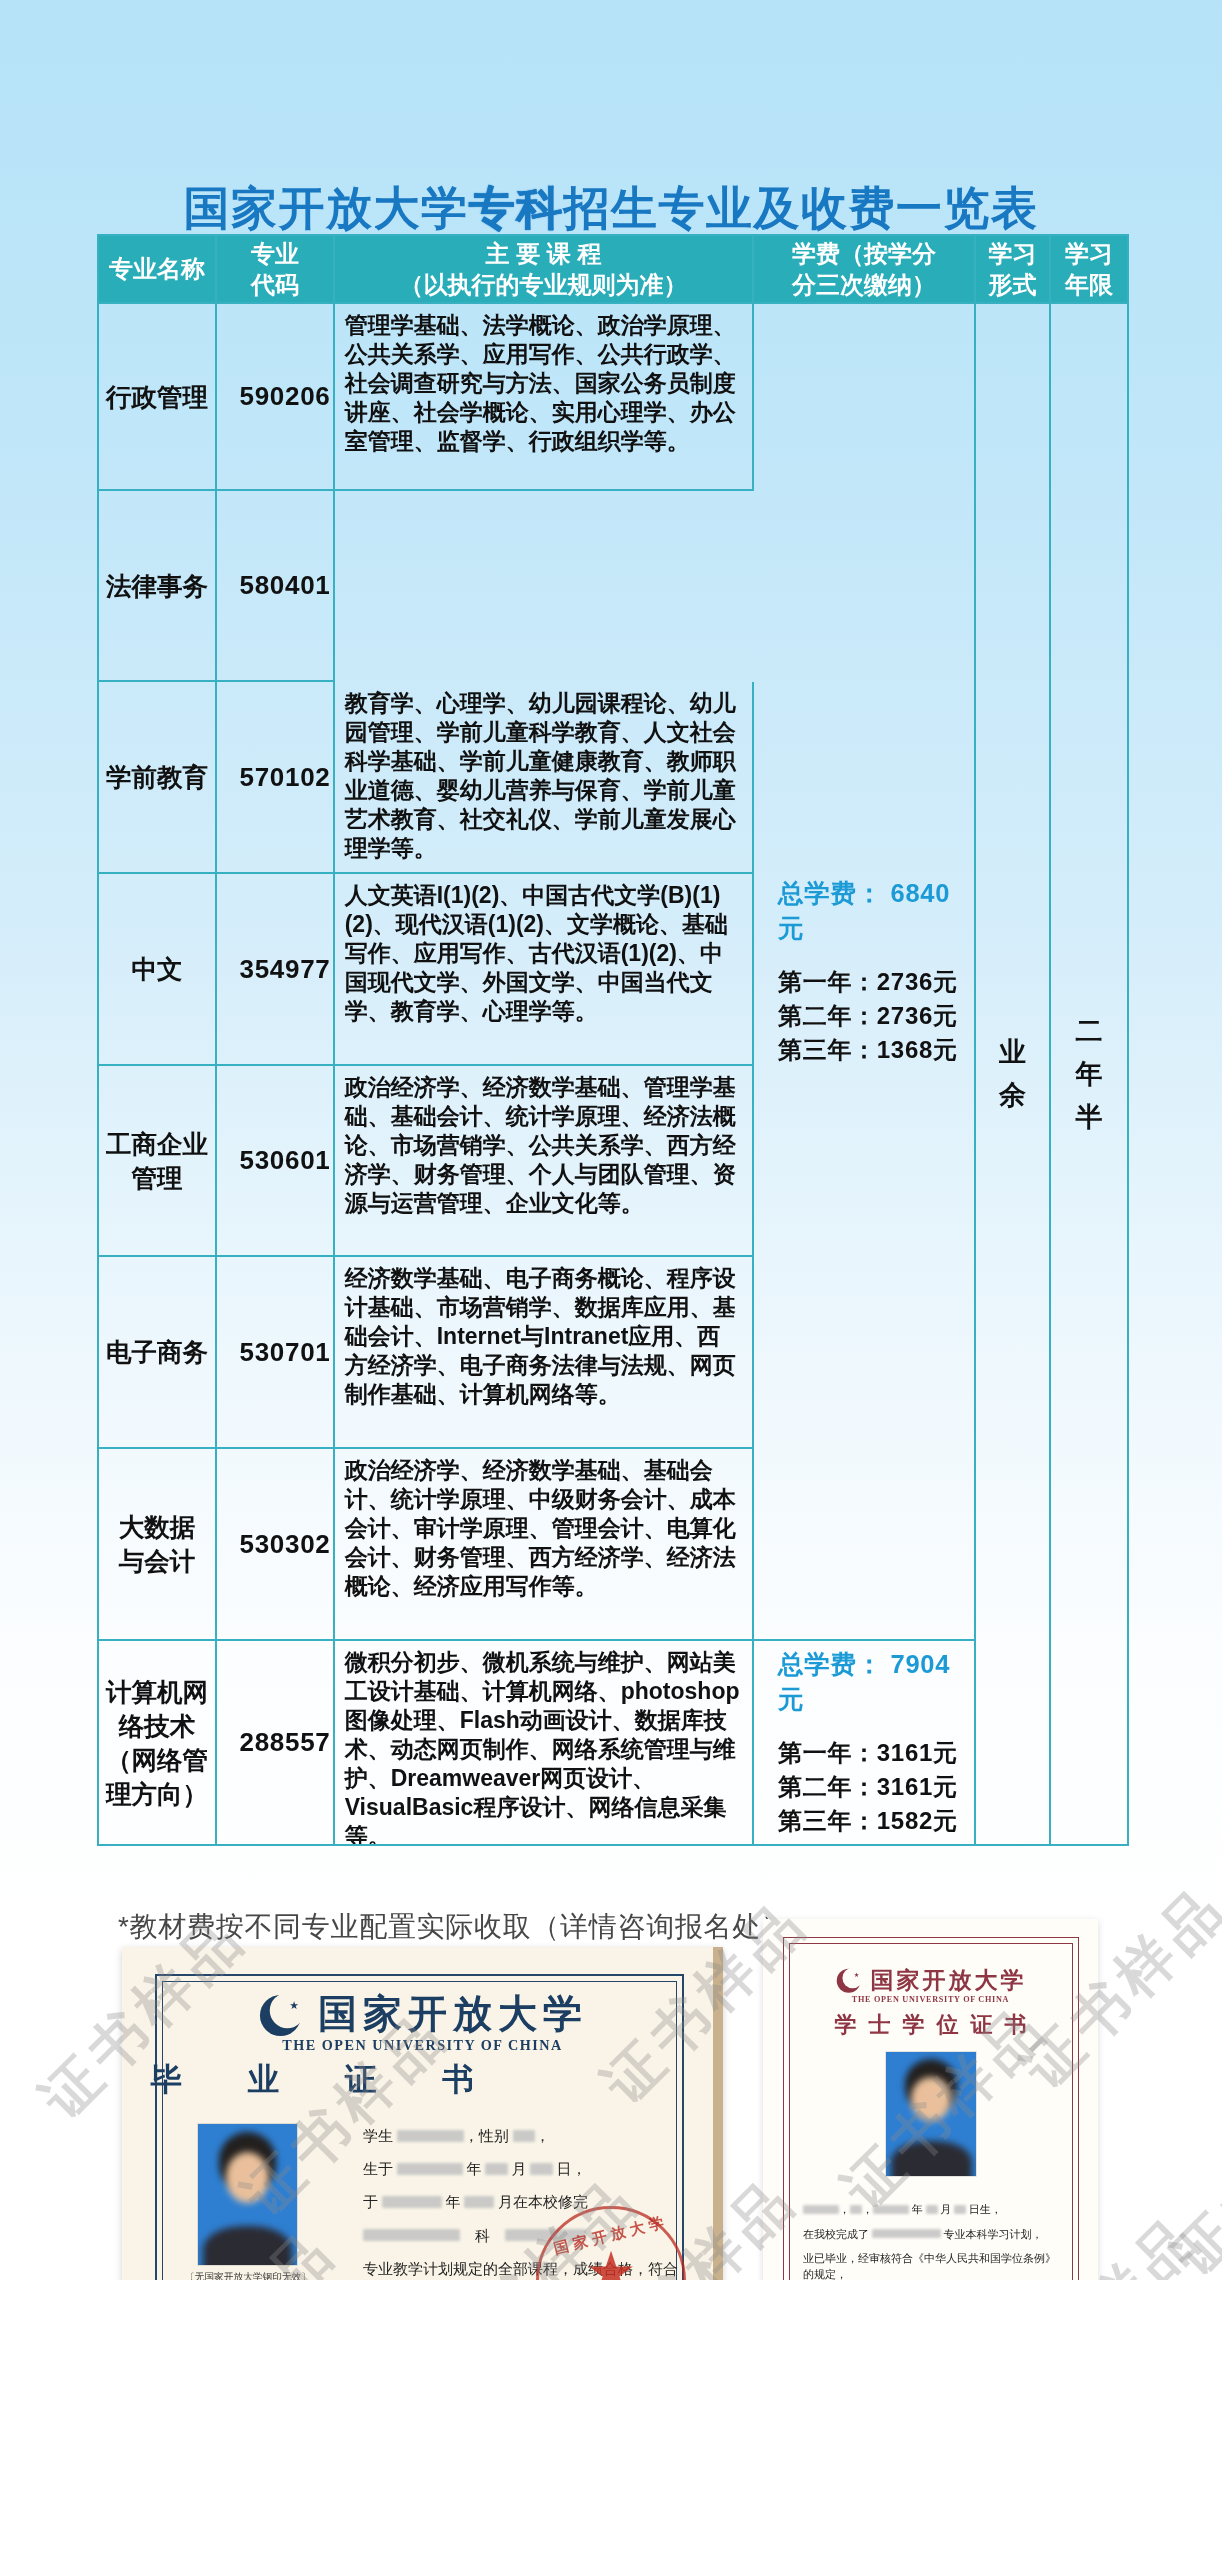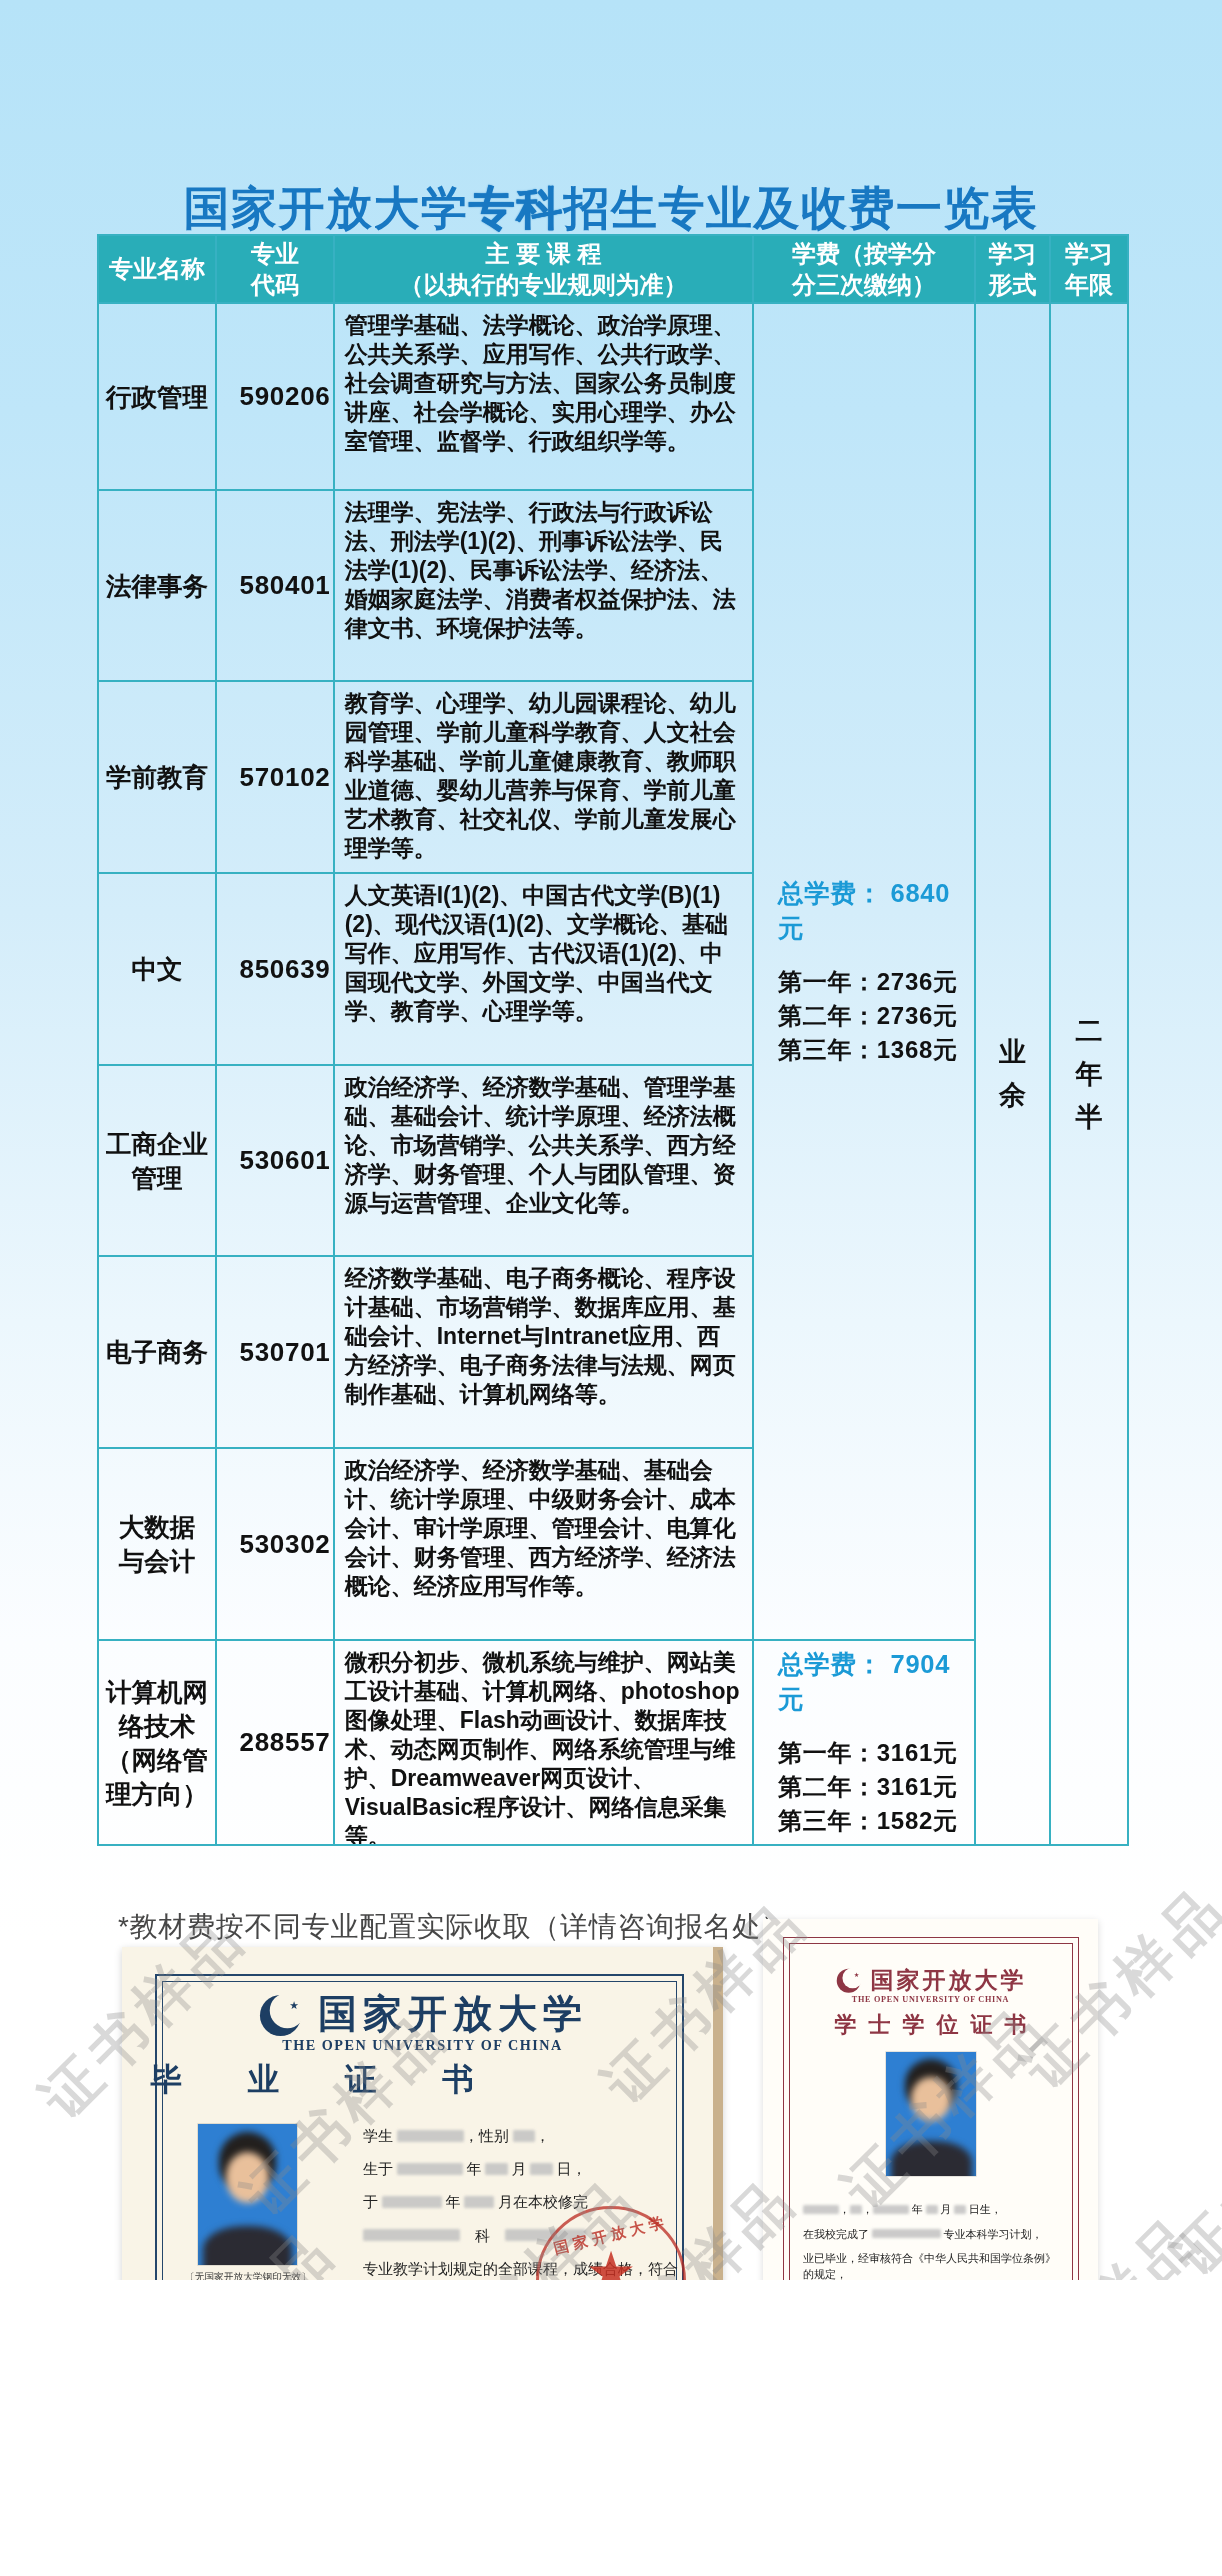--- a/index.html
+++ b/index.html
@@ -142,28 +142,27 @@
         <span>学习</span>
         <span>年限</span>
       </div>
 
     <div class="cell name" style="grid-area:2/1">行政管理</div>
     <div class="cell code" style="grid-area:2/2">590206</div>
     <div class="cell courses" style="grid-area:2/3">管理学基础、法学概论、政治学原理、公共关系学、应用写作、公共行政学、社会调查研究与方法、国家公务员制度讲座、社会学概论、实用心理学、办公室管理、监督学、行政组织学等。</div>
 
     <div class="cell name" style="grid-area:3/1">法律事务</div>
     <div class="cell code" style="grid-area:3/2">580401</div>
-    <div class="cell courses" style="grid-area:3/3">法理学、宪法学、行政法与行政诉讼法、刑法学(1)(2)、刑事诉讼法学、民法学(1)(2)、民事诉讼法学、经济法、婚姻家庭法学、消费者权益保护法、法律文书、环境保护法等。</div>
 
     <div class="cell name" style="grid-area:4/1">学前教育</div>
     <div class="cell code" style="grid-area:4/2">570102</div>
     <div class="cell courses" style="grid-area:4/3">教育学、心理学、幼儿园课程论、幼儿园管理、学前儿童科学教育、人文社会科学基础、学前儿童健康教育、教师职业道德、婴幼儿营养与保育、学前儿童艺术教育、社交礼仪、学前儿童发展心理学等。</div>
 
     <div class="cell name" style="grid-area:5/1">中文</div>
-    <div class="cell code" style="grid-area:5/2">850639</div>
+    <div class="cell code" style="grid-area:5/2">354977</div>
     <div class="cell courses" style="grid-area:5/3">人文英语I(1)(2)、中国古代文学(B)(1)(2)、现代汉语(1)(2)、文学概论、基础写作、应用写作、古代汉语(1)(2)、中国现代文学、外国文学、中国当代文学、教育学、心理学等。</div>
 
     <div class="cell name" style="grid-area:6/1">工商企业
 管理</div>
     <div class="cell code" style="grid-area:6/2">530601</div>
     <div class="cell courses" style="grid-area:6/3">政治经济学、经济数学基础、管理学基础、基础会计、统计学原理、经济法概论、市场营销学、公共关系学、西方经济学、财务管理、个人与团队管理、资源与运营管理、企业文化等。</div>
 
     <div class="cell name" style="grid-area:7/1">电子商务</div>
     <div class="cell code" style="grid-area:7/2">530701</div>
     <div class="cell courses" style="grid-area:7/3">经济数学基础、电子商务概论、程序设计基础、市场营销学、数据库应用、基础会计、Internet与Intranet应用、西方经济学、电子商务法律与法规、网页制作基础、计算机网络等。</div>

